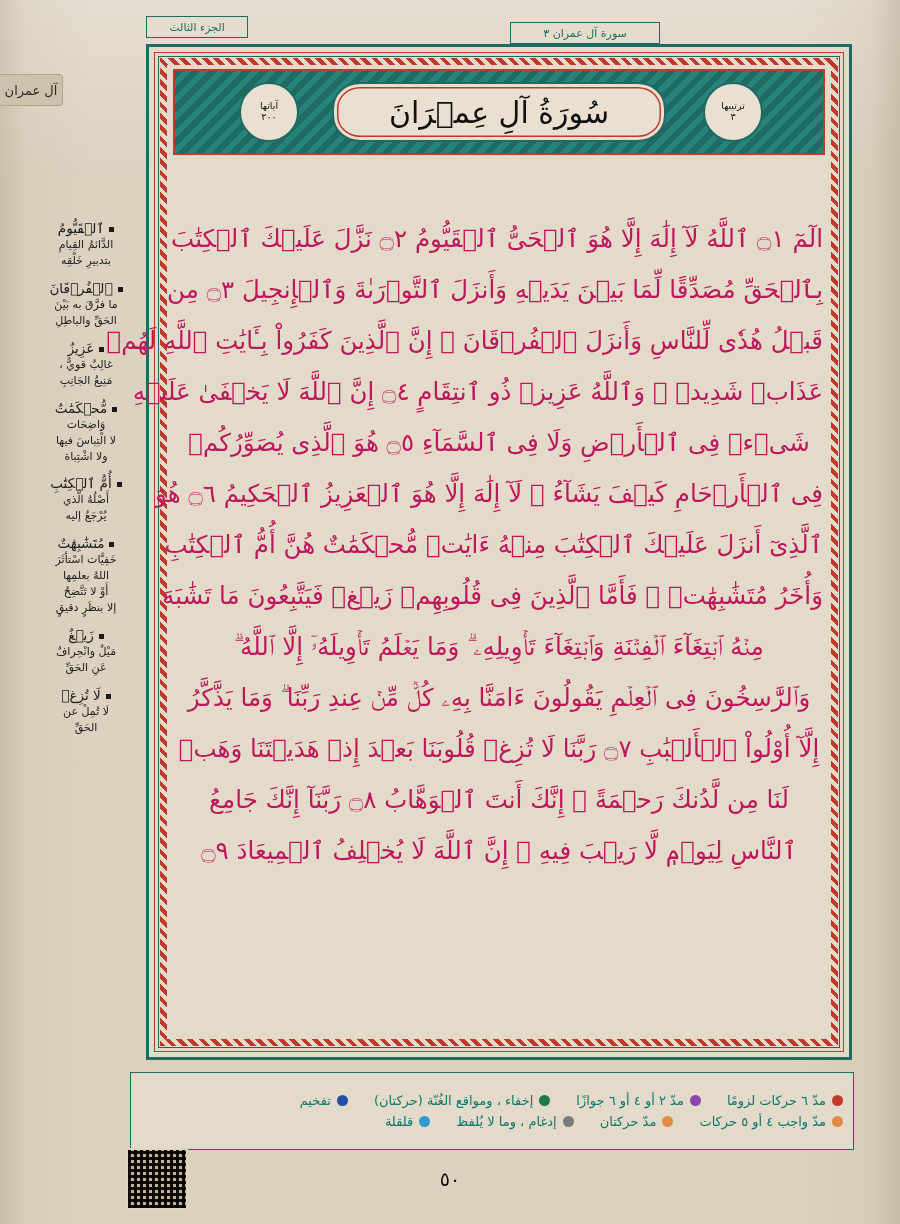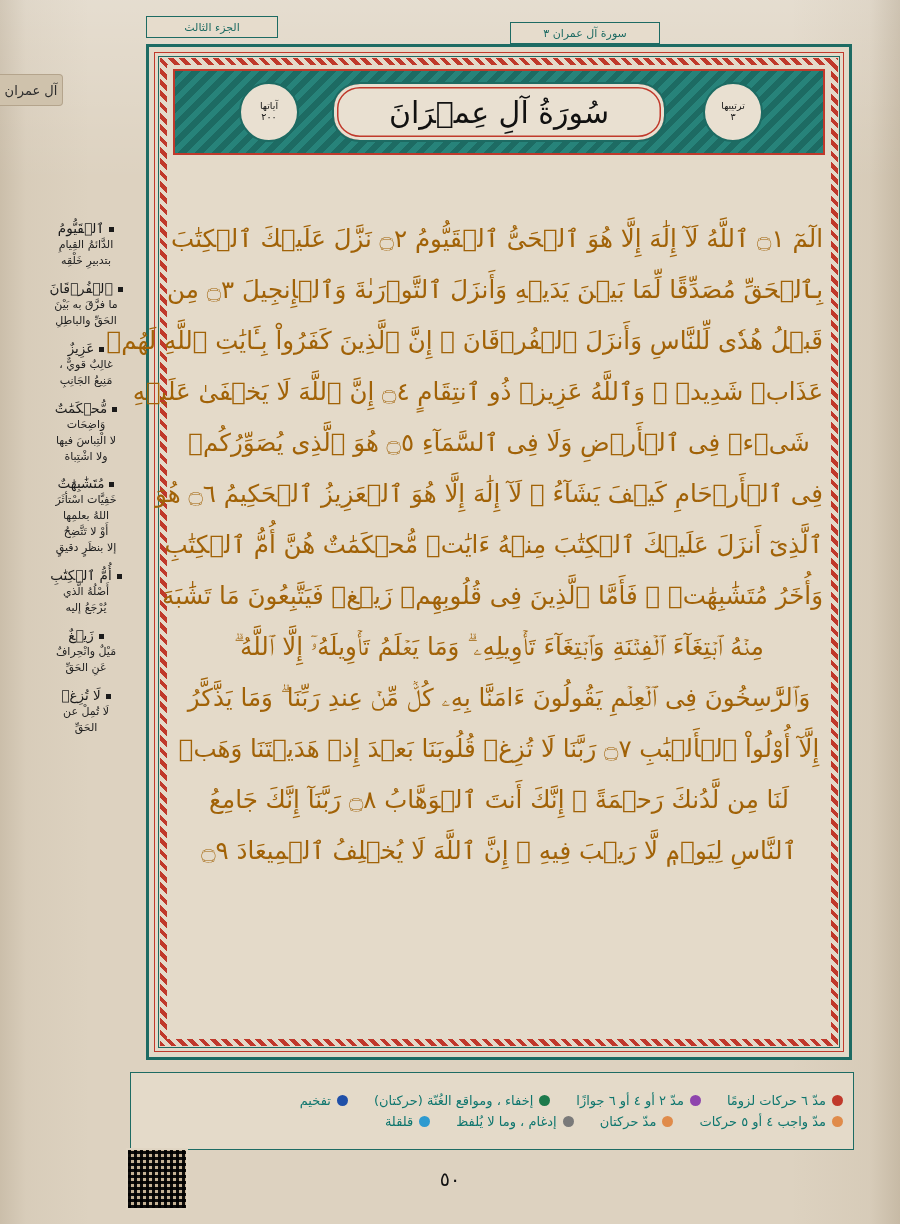--- a/index.html
+++ b/index.html
@@ -133,21 +133,21 @@
     display: flex;
     align-items: center;
     justify-content: center;
     font-size: 11px;
     color: #1d6b63;
     padding: 0 8px;
     box-sizing: border-box;
     white-space: nowrap;
   }
   #hdr-surah { right: 240px; width: 150px; top: 22px; }
-  #hdr-juz   { left: 146px;  width: 132px; top: 16px; }
+  #hdr-juz   { left: 146px;  width: 102px; top: 16px; }
 
   
   #banner {
     position: absolute;
     left: 24px;
     right: 24px;
     top: 22px;
     height: 86px;
     background:
       repeating-linear-gradient(135deg, #1d6b63 0 6px, #27837a 6px 12px);
@@ -207,21 +207,21 @@
   #ayat {
     position: absolute;
     left: 26px;
     right: 26px;
     top: 166px;
     direction: rtl;
     text-align: justify;
     text-align-last: center;
     font-size: 24.5px;
     line-height: 51px;
-    color: #a16207;
+    color: #be185d;
     font-family: "DejaVu Sans", sans-serif;
   }
   .line { white-space: nowrap; text-align: center; }
 
   
   #legend {
     position: absolute;
     left: 130px;
     top: 1072px;
     width: 724px;
@@ -305,26 +305,26 @@
     </div>
     <div class="note">
       <div class="note-head">عَزِيزٌ</div>
       <div class="note-body">غالِبٌ قويٌّ ،<br>مَنِيعُ الجَانِبِ</div>
     </div>
     <div class="note">
       <div class="note-head">مُّحۡكَمَٰتٌ</div>
       <div class="note-body">وَاضِحَات<br>لا الْتِباسَ فيها<br>ولا اشْتِباة</div>
     </div>
     <div class="note">
+      <div class="note-head">أُمُّ ٱلۡكِتَٰبِ</div>
+      <div class="note-body">أَصْلُهُ الَّذي<br>يُرْجَعُ إليه</div>
+    </div>
+    <div class="note">
       <div class="note-head">مُتَشَٰبِهَٰتٌ</div>
       <div class="note-body">خَفِيَّات اسْتأثَرَ<br>اللهُ بعلمِها<br>أَوْ لا تَتَّضِحُ<br>إلا بنظَرٍ دقيقٍ</div>
-    </div>
-    <div class="note">
-      <div class="note-head">أُمُّ ٱلۡكِتَٰبِ</div>
-      <div class="note-body">أَصْلُهُ الَّذي<br>يُرْجَعُ إليه</div>
     </div>
     <div class="note">
       <div class="note-head">زَيۡغٌ</div>
       <div class="note-body">مَيْلٌ وانْحِرافٌ<br>عَنِ الحَقِّ</div>
     </div>
     <div class="note">
       <div class="note-head">لَا تُزِغۡ</div>
       <div class="note-body">لَا تُمِلْ عن<br>الحَقِّ</div>
     </div>
   </div>

